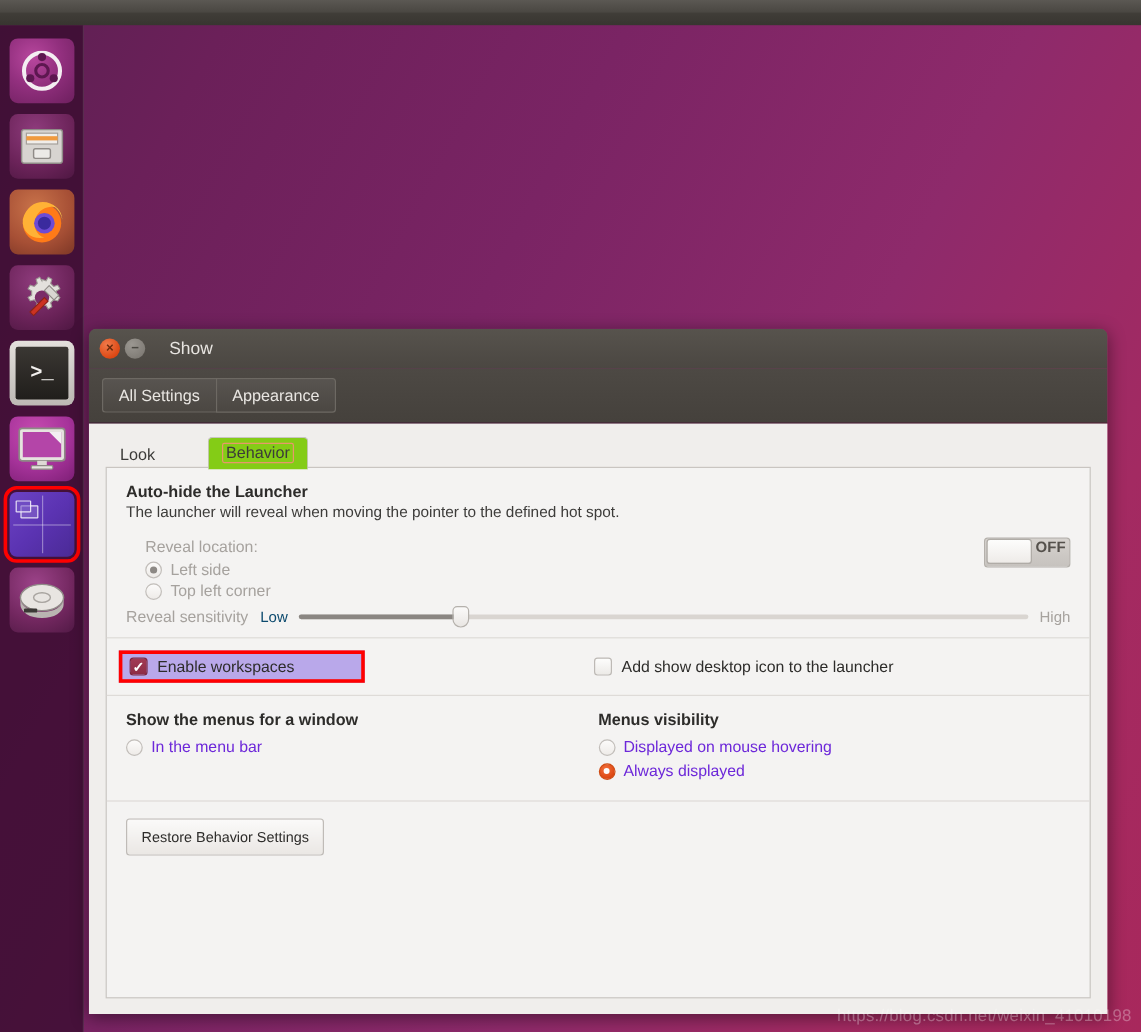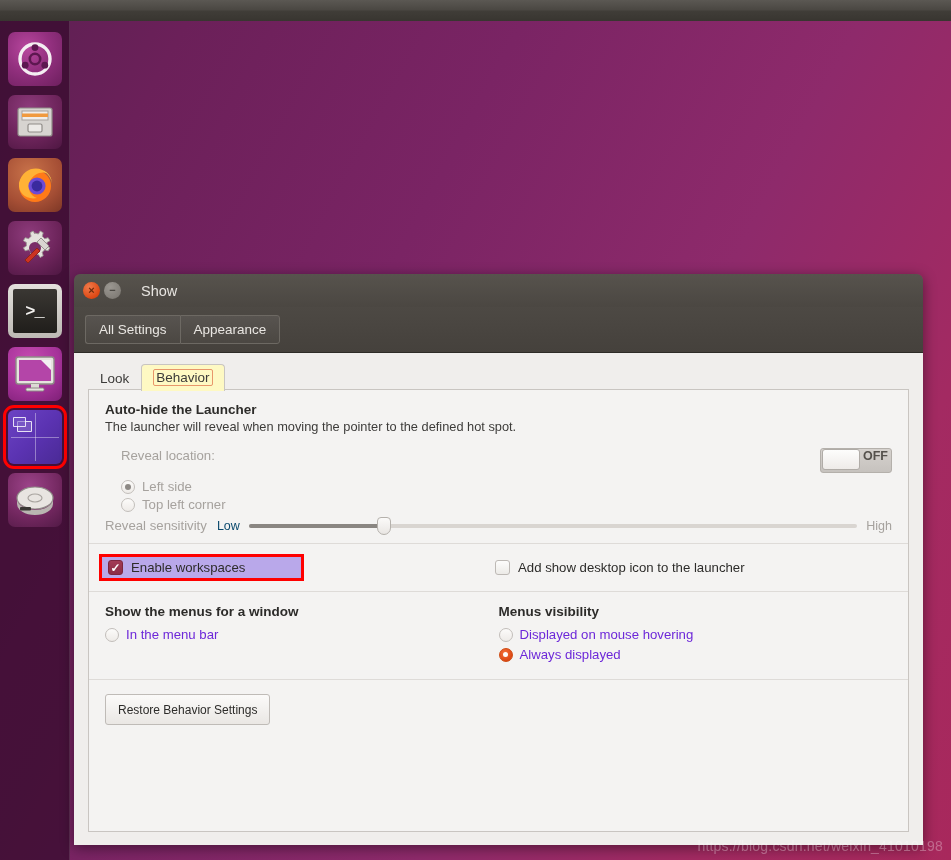--- a/index.html
+++ b/index.html
@@ -212,23 +212,24 @@
   .tab {
     font-size: 13.5px;
     color: #3c3b39;
     padding: 4px 11px 5px 11px;
     border: 1px solid transparent;
     border-bottom: none;
     position: relative;
     top: 1px;
   }
   .tab.active {
-    background: #fef9c3;
+    background: #84cc16;
     border-color: #c9c5c1;
     border-radius: 4px 4px 0 0;
+    margin-left: 32px;
   }
   .tab.active .focusring {
     border: 1px solid #e8976b;
     border-radius: 2px;
     padding: 0 2px;
     display: inline-block;
   }
 
   #panel {
     border: 1px solid #c9c5c1;
@@ -545,21 +546,21 @@
         <div class="section">
           <div class="sec-title">Auto-hide the Launcher</div>
           <div class="sec-desc">The launcher will reveal when moving the pointer to the defined hot spot.</div>
 
           <div id="toggle-offswitch">
             <div class="knob"></div>
             <div class="lbl">OFF</div>
           </div>
 
           <div class="disabled-block">
-            <div class="dim" style="font-size:13.2px;margin-bottom:16px;">Reveal location:</div>
+            <div class="dim" style="font-size:13.2px;margin-bottom:4px;">Reveal location:</div>
 
             <div class="radio-row dim">
               <span class="radio dim-on"></span>
               <span class="rlabel">Left side</span>
             </div>
 
             <div class="radio-row dim">
               <span class="radio"></span>
               <span class="rlabel">Top left corner</span>
             </div>

